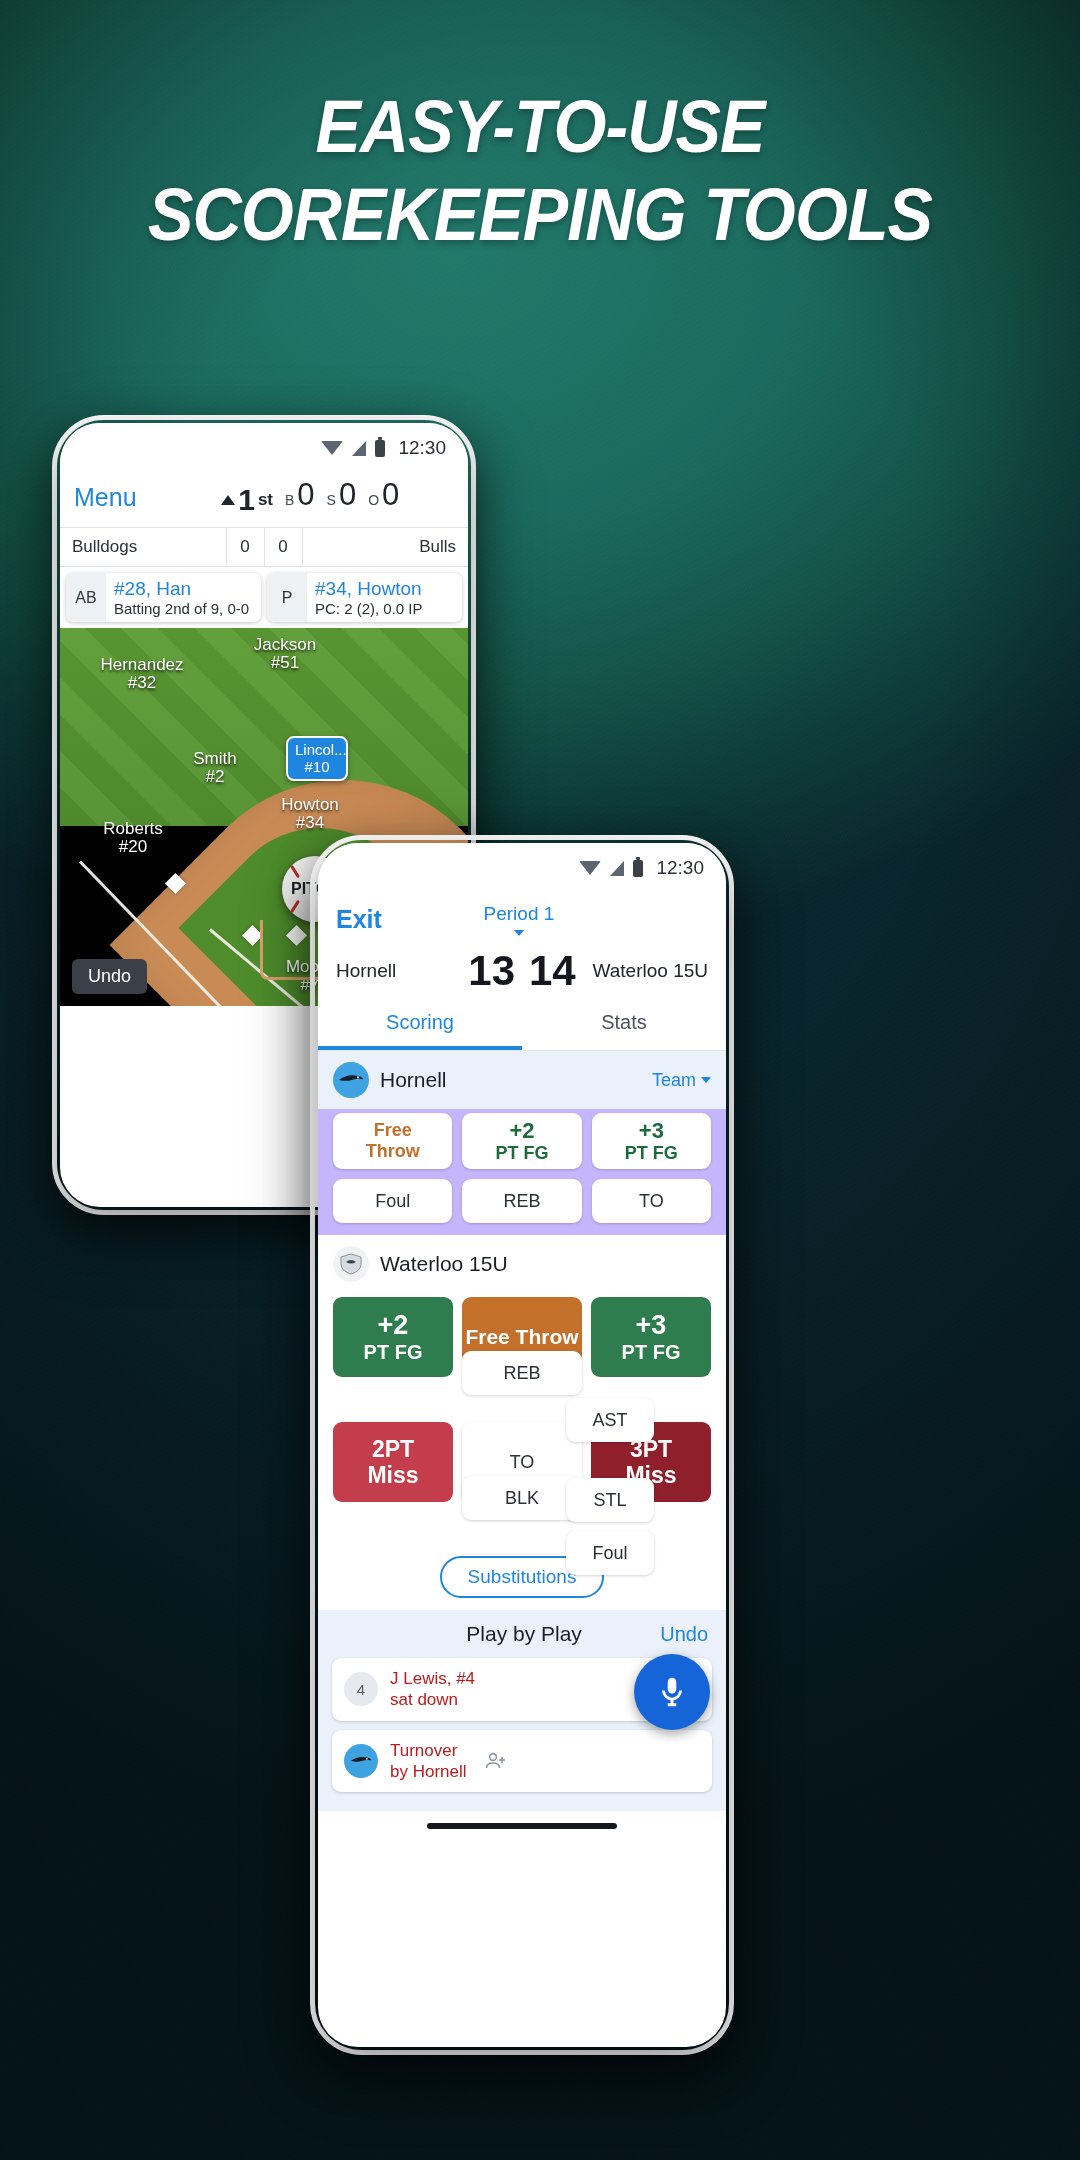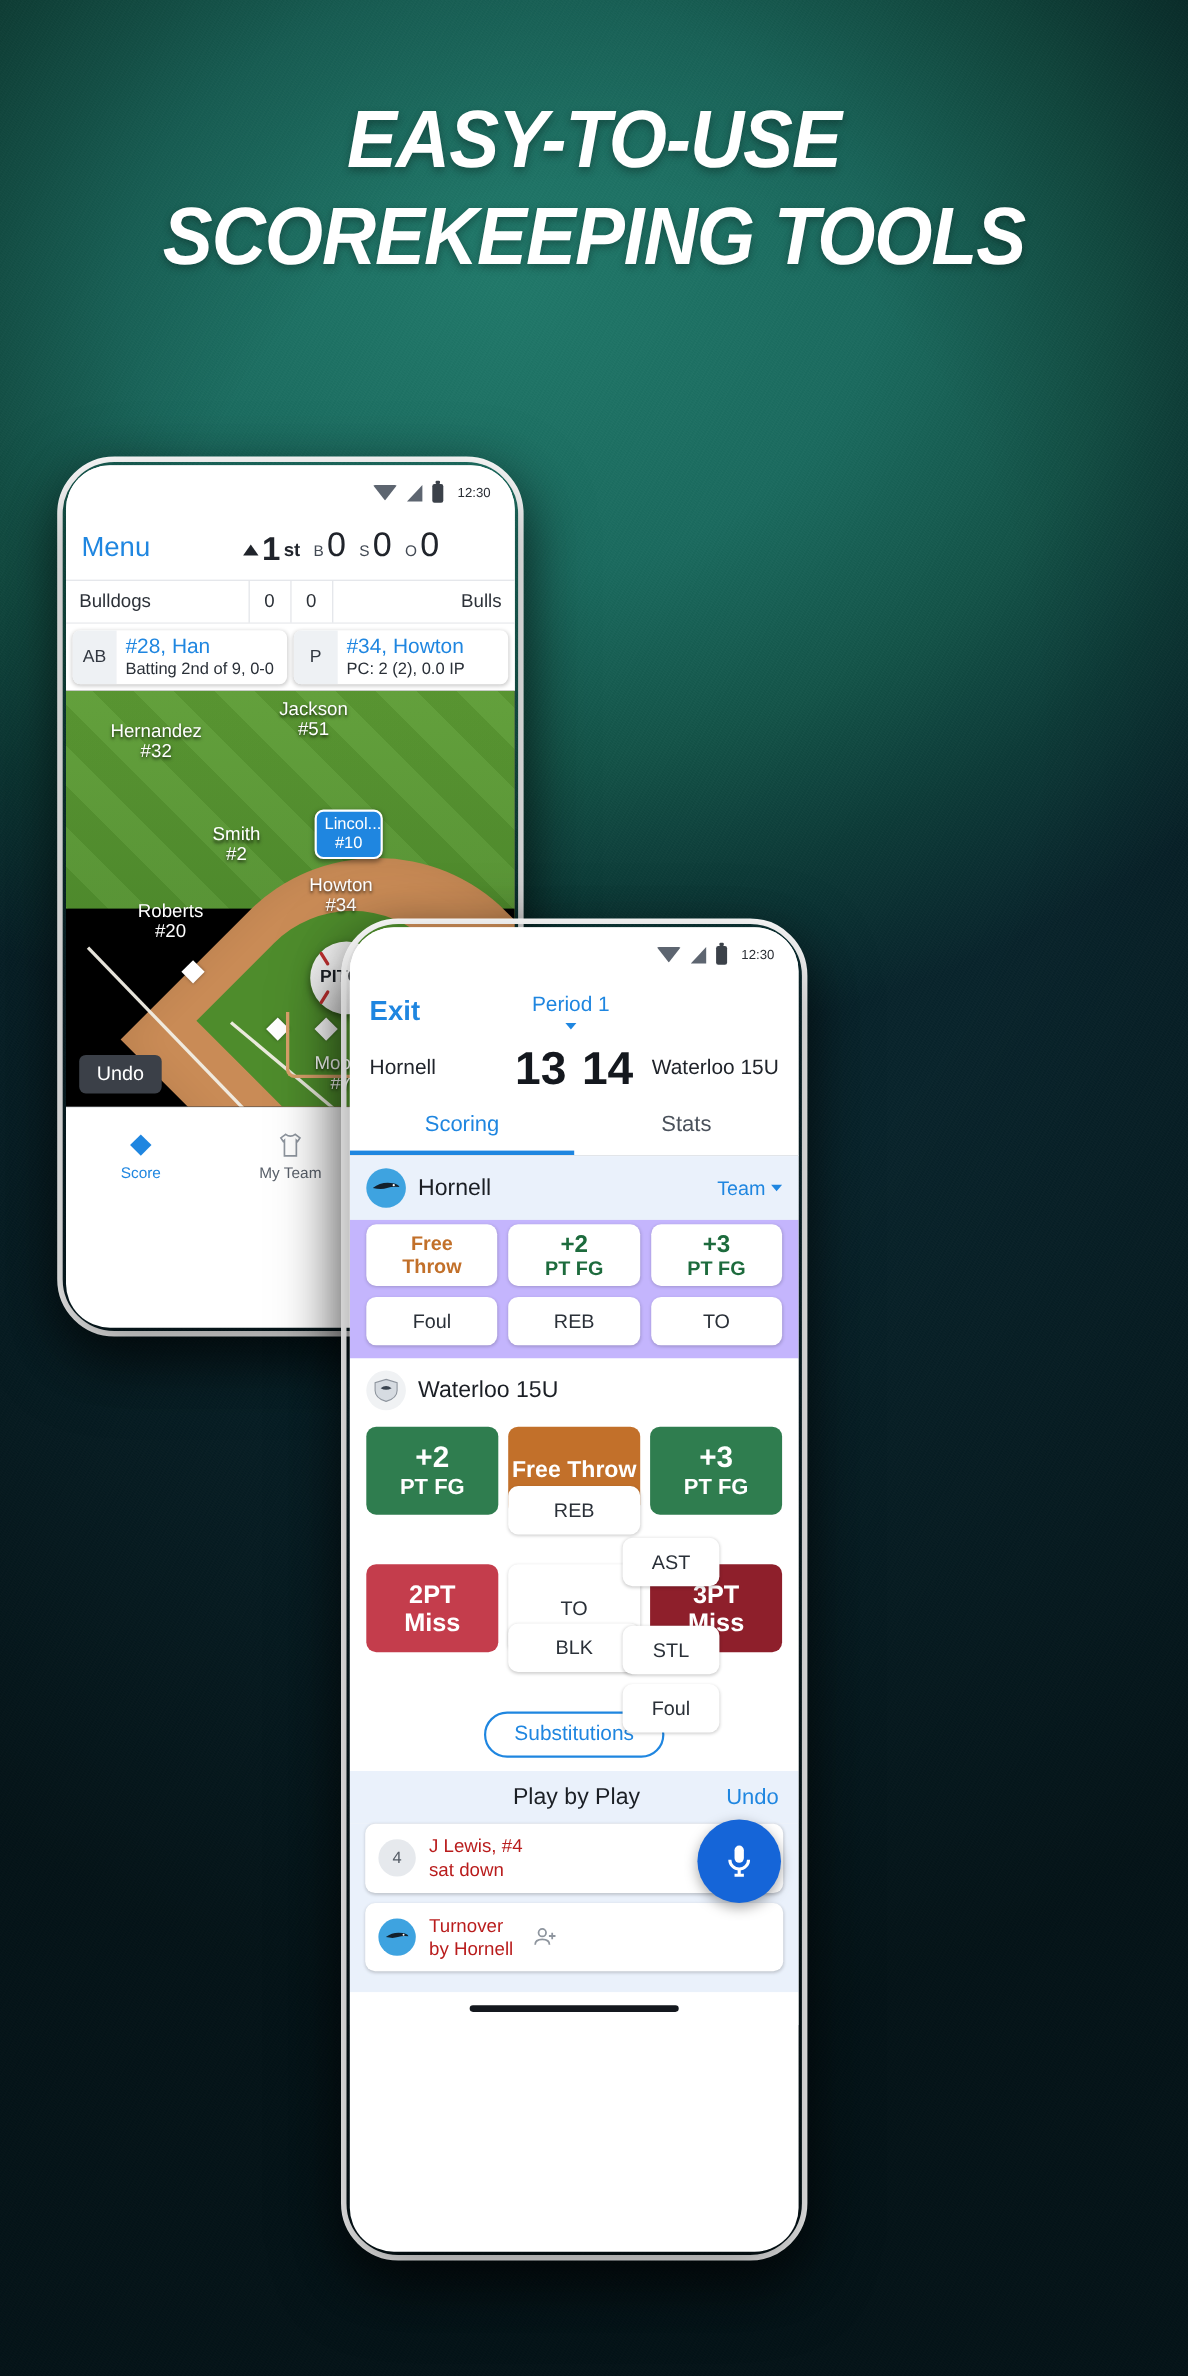--- a/index.html
+++ b/index.html
@@ -47,21 +47,21 @@
 
   
   .status{height:50px;display:flex;align-items:center;justify-content:flex-end;
      padding:0 22px 0 0;gap:9px;font-size:17px;color:#2b2f36;background:#fff;}
   .st-ic{display:inline-block;}
   .wifi{width:0;height:0;border-left:11px solid transparent;border-right:11px solid transparent;
      border-top:14px solid #5d6570;border-radius:2px;}
   .sig{width:0;height:0;border-left:14px solid transparent;border-bottom:15px solid #5d6570;}
   .bat{width:10px;height:17px;background:#3b4149;border-radius:2px;position:relative;}
   .bat:after{content:"";position:absolute;top:-3px;left:3px;width:4px;height:3px;background:#3b4149;border-radius:1px;}
-  .clk{font-size:12px;color:#2b2f36;margin-left:4px;}
+  .clk{font-size:19px;color:#2b2f36;margin-left:4px;}
 
   
   .bb-top{display:flex;align-items:center;padding:4px 14px 10px 14px;background:#fff;gap:30px;}
   .bb-menu{color:#1f86e0;font-size:25px;}
   .bb-count{flex:1;display:flex;align-items:baseline;justify-content:center;gap:12px;color:#20242b;}
   .inn{display:flex;align-items:center;gap:3px;}
   .caret{width:0;height:0;border-left:7px solid transparent;border-right:7px solid transparent;border-bottom:10px solid #20242b;}
   .inn-n{font-size:30px;font-weight:600;}
   .inn-s{font-size:17px;font-weight:600;}
   .cg{display:flex;align-items:baseline;gap:3px;}
@@ -258,21 +258,21 @@
       <span>#32</span>
     </div>
     <div class="plbl" style="left:170px;top:8px;width:110px;">
       <span>Jackson</span><br>
       <span>#51</span>
     </div>
     <div class="plbl" style="left:115px;top:122px;width:80px;">
       <span>Smith</span><br>
       <span>#2</span>
     </div>
-    <div class="plbl" style="left:45px;top:192px;width:100px;">
+    <div class="plbl" style="left:23px;top:192px;width:100px;">
       <span>Roberts</span><br>
       <span>#20</span>
     </div>
     <div class="plbl" style="left:200px;top:168px;width:100px;">
       <span>Howton</span><br>
       <span>#34</span>
     </div>
     <div class="plbl" style="left:200px;top:330px;width:100px;">
       <span>Moore</span><br>
       <span>#7</span>
@@ -290,40 +290,20 @@
       <span class="seam" style="right:6px;bottom:14px;transform:rotate(58deg);"></span>
       <span>PITCH</span>
     </div>
 
     <div style="position:absolute;left:200px;top:292px;width:70px;height:60px;border:3px solid #d9a06a;border-top:none;border-radius:0 0 8px 8px;"></div>
     <div class="base" style="left:229px;top:300px;"></div>
 
     <div class="undo-btn">Undo</div>
   </div>
 
-  <div class="bb-tabs">
-    <div class="bb-tab active">
-      <svg width="26" height="26" viewBox="0 0 24 24">
-        <path d="M12 3 L21 12 L12 21 L3 12 Z" fill="#1f86e0"></path>
-      </svg>
-      <span>Score</span>
-    </div>
-    <div class="bb-tab">
-      <svg width="26" height="26" viewBox="0 0 24 24">
-        <path d="M8 3 L4 6 L6 9 L7 8 V21 H17 V8 L18 9 L20 6 L16 3 Q12 6 8 3 Z" fill="none" stroke="#8e959e" stroke-width="1.4"></path>
-      </svg>
-      <span>My Team</span>
-    </div>
-    <div class="bb-tab">
-      <svg width="26" height="26" viewBox="0 0 24 24">
-        <path d="M8 3 L4 6 L6 9 L7 8 V21 H17 V8 L18 9 L20 6 L16 3 Q12 6 8 3 Z" fill="#5a616b"></path>
-      </svg>
-      <span>Opponent</span>
-    </div>
-  </div>
 </div>
 
 <div class="phone-frame" id="bkFrame"></div>
 <div class="phone" id="bkPhone">
 
   <div class="status">
     <span class="st-ic wifi"></span>
     <span class="st-ic sig"></span>
     <span class="st-ic bat"></span>
     <span class="clk">12:30</span>

